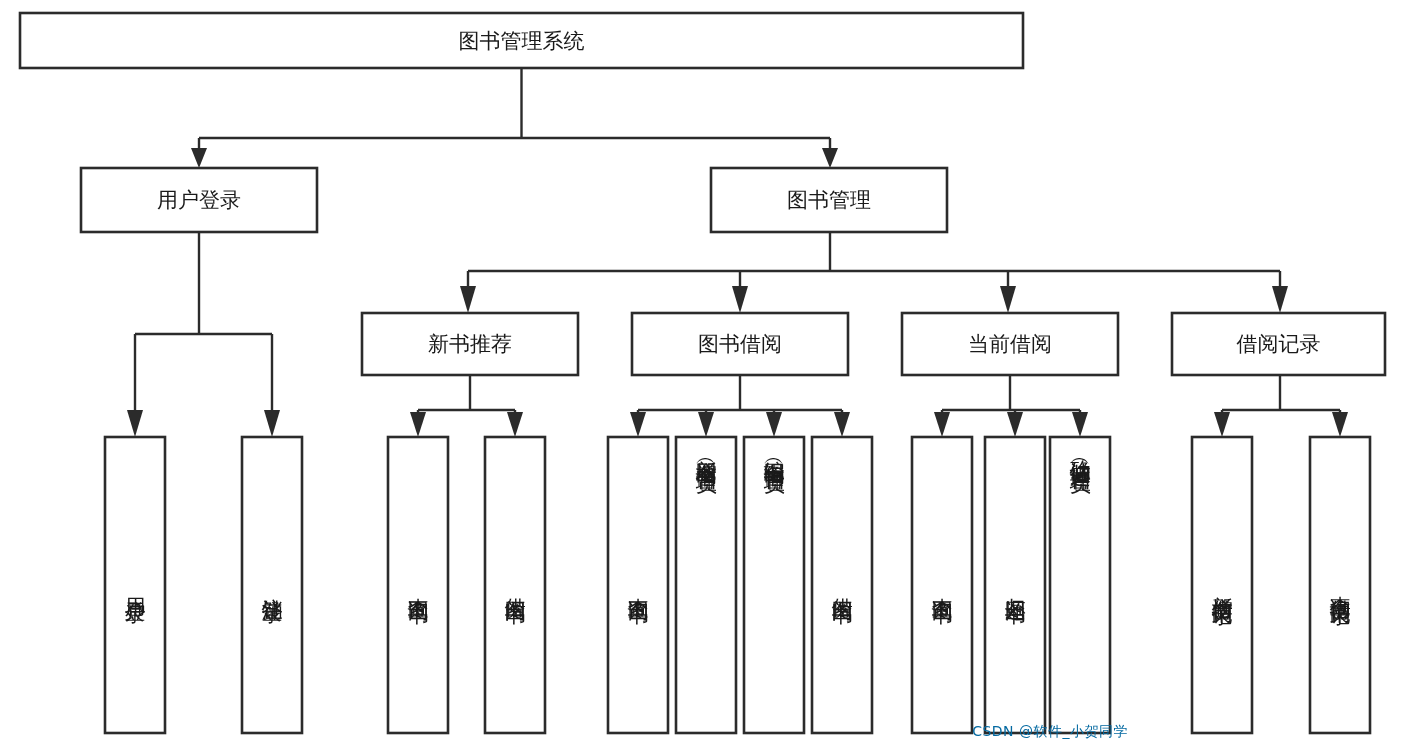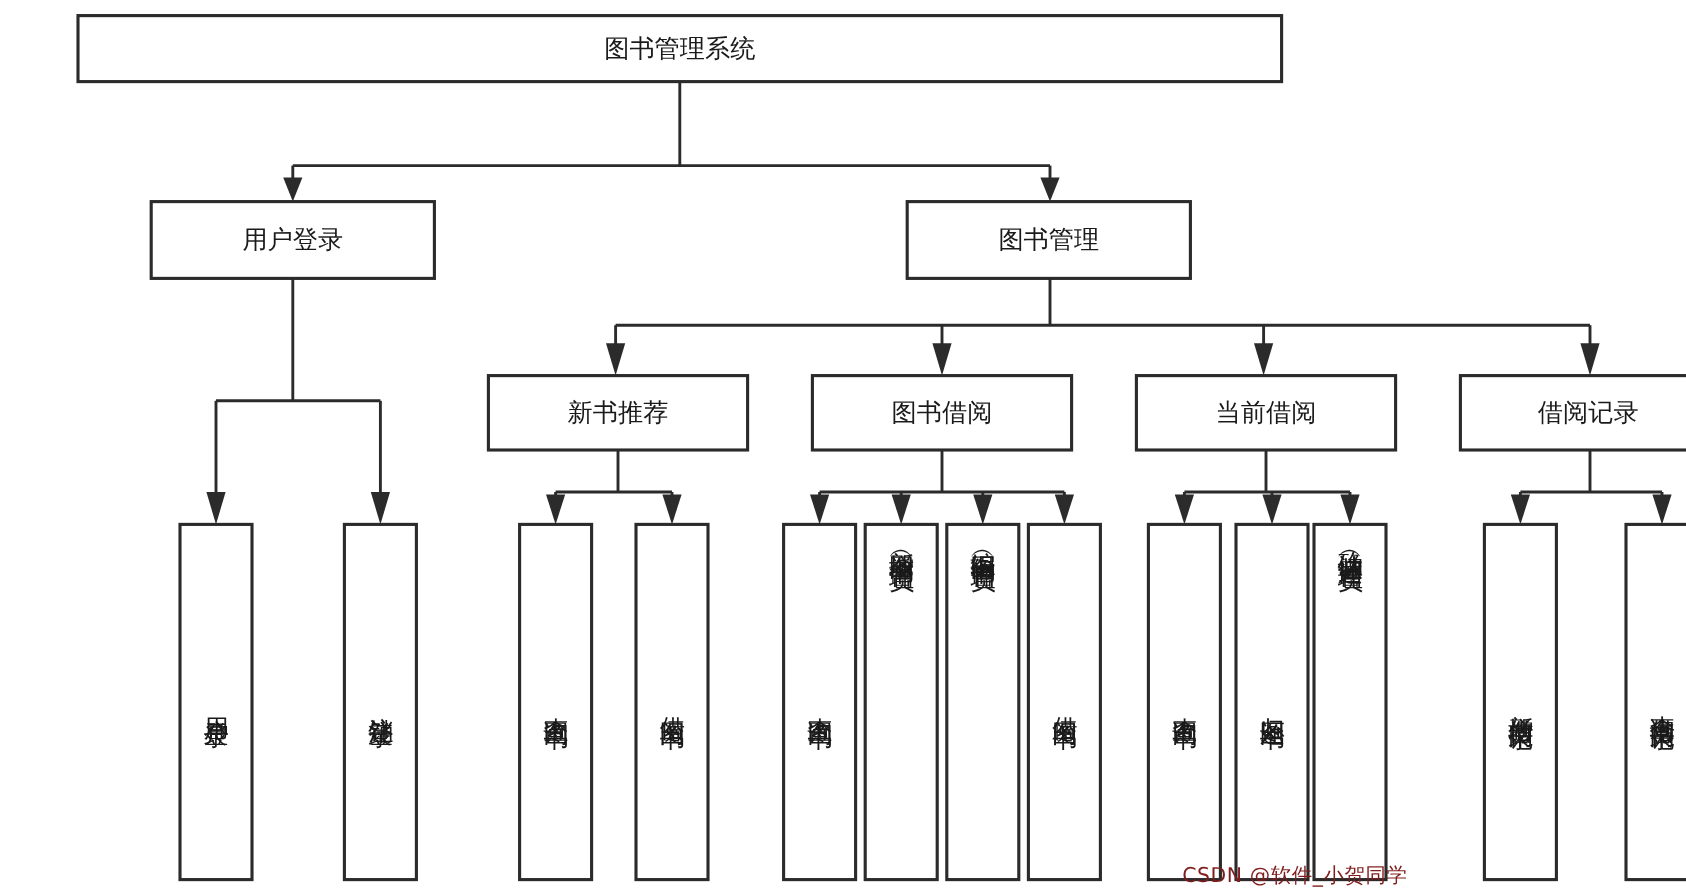--- a/index.html
+++ b/index.html
@@ -11,21 +11,20 @@
     width: 1405px;
     height: 747px;
     font-family: "DejaVu Sans", "Liberation Sans", sans-serif;
     overflow: hidden;
   }
   #diagram-root {
     position: relative;
     width: 1136px;
     height: 747px;
     background: #ffffff;
-    margin-left: 45px;
   }
   svg#tree-svg {
     position: absolute;
     left: 0;
     top: 0;
     width: 1405px;
     height: 747px;
     display: block;
   }
   .node-box {
@@ -62,22 +61,22 @@
     white-space: nowrap;
     text-align: center;
     pointer-events: none;
     user-select: none;
   }
   .watermark {
     position: absolute;
     right: 8px;
     bottom: 6px;
     font-family: "DejaVu Sans", "Liberation Sans", sans-serif;
-    font-size: 17px;
-    color: #7f1d1d;
+    font-size: 14px;
+    color: #0369a1;
     letter-spacing: 0.5px;
     white-space: nowrap;
   }
 </style>
 </head>
 <body>
 
 <div id="diagram-root">
 
   <svg id="tree-svg" viewBox="0 0 1405 747">

